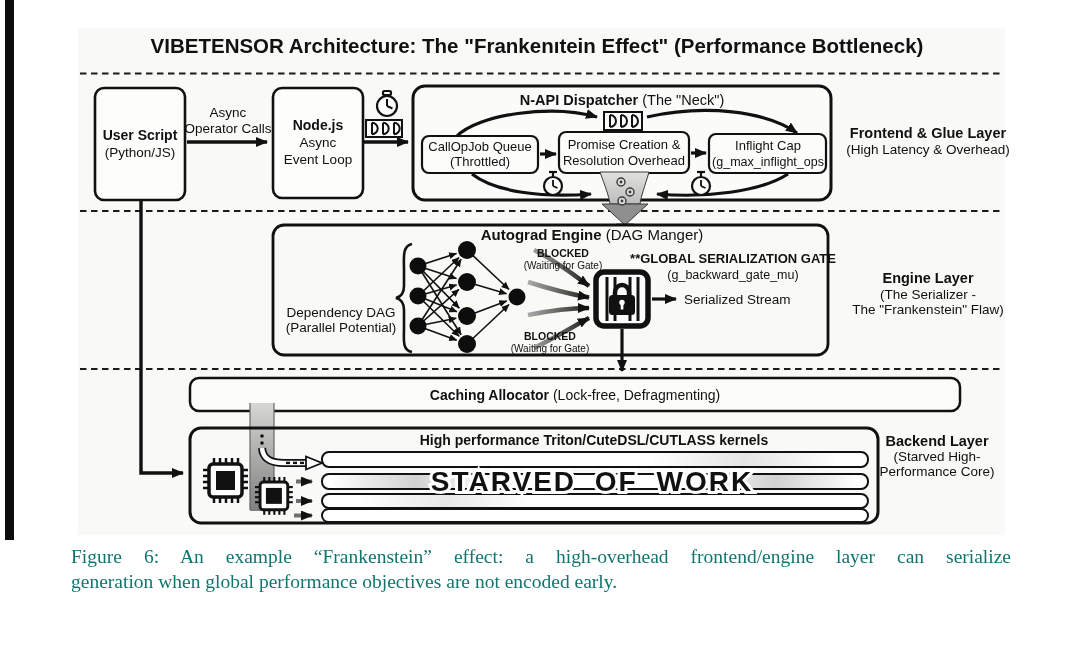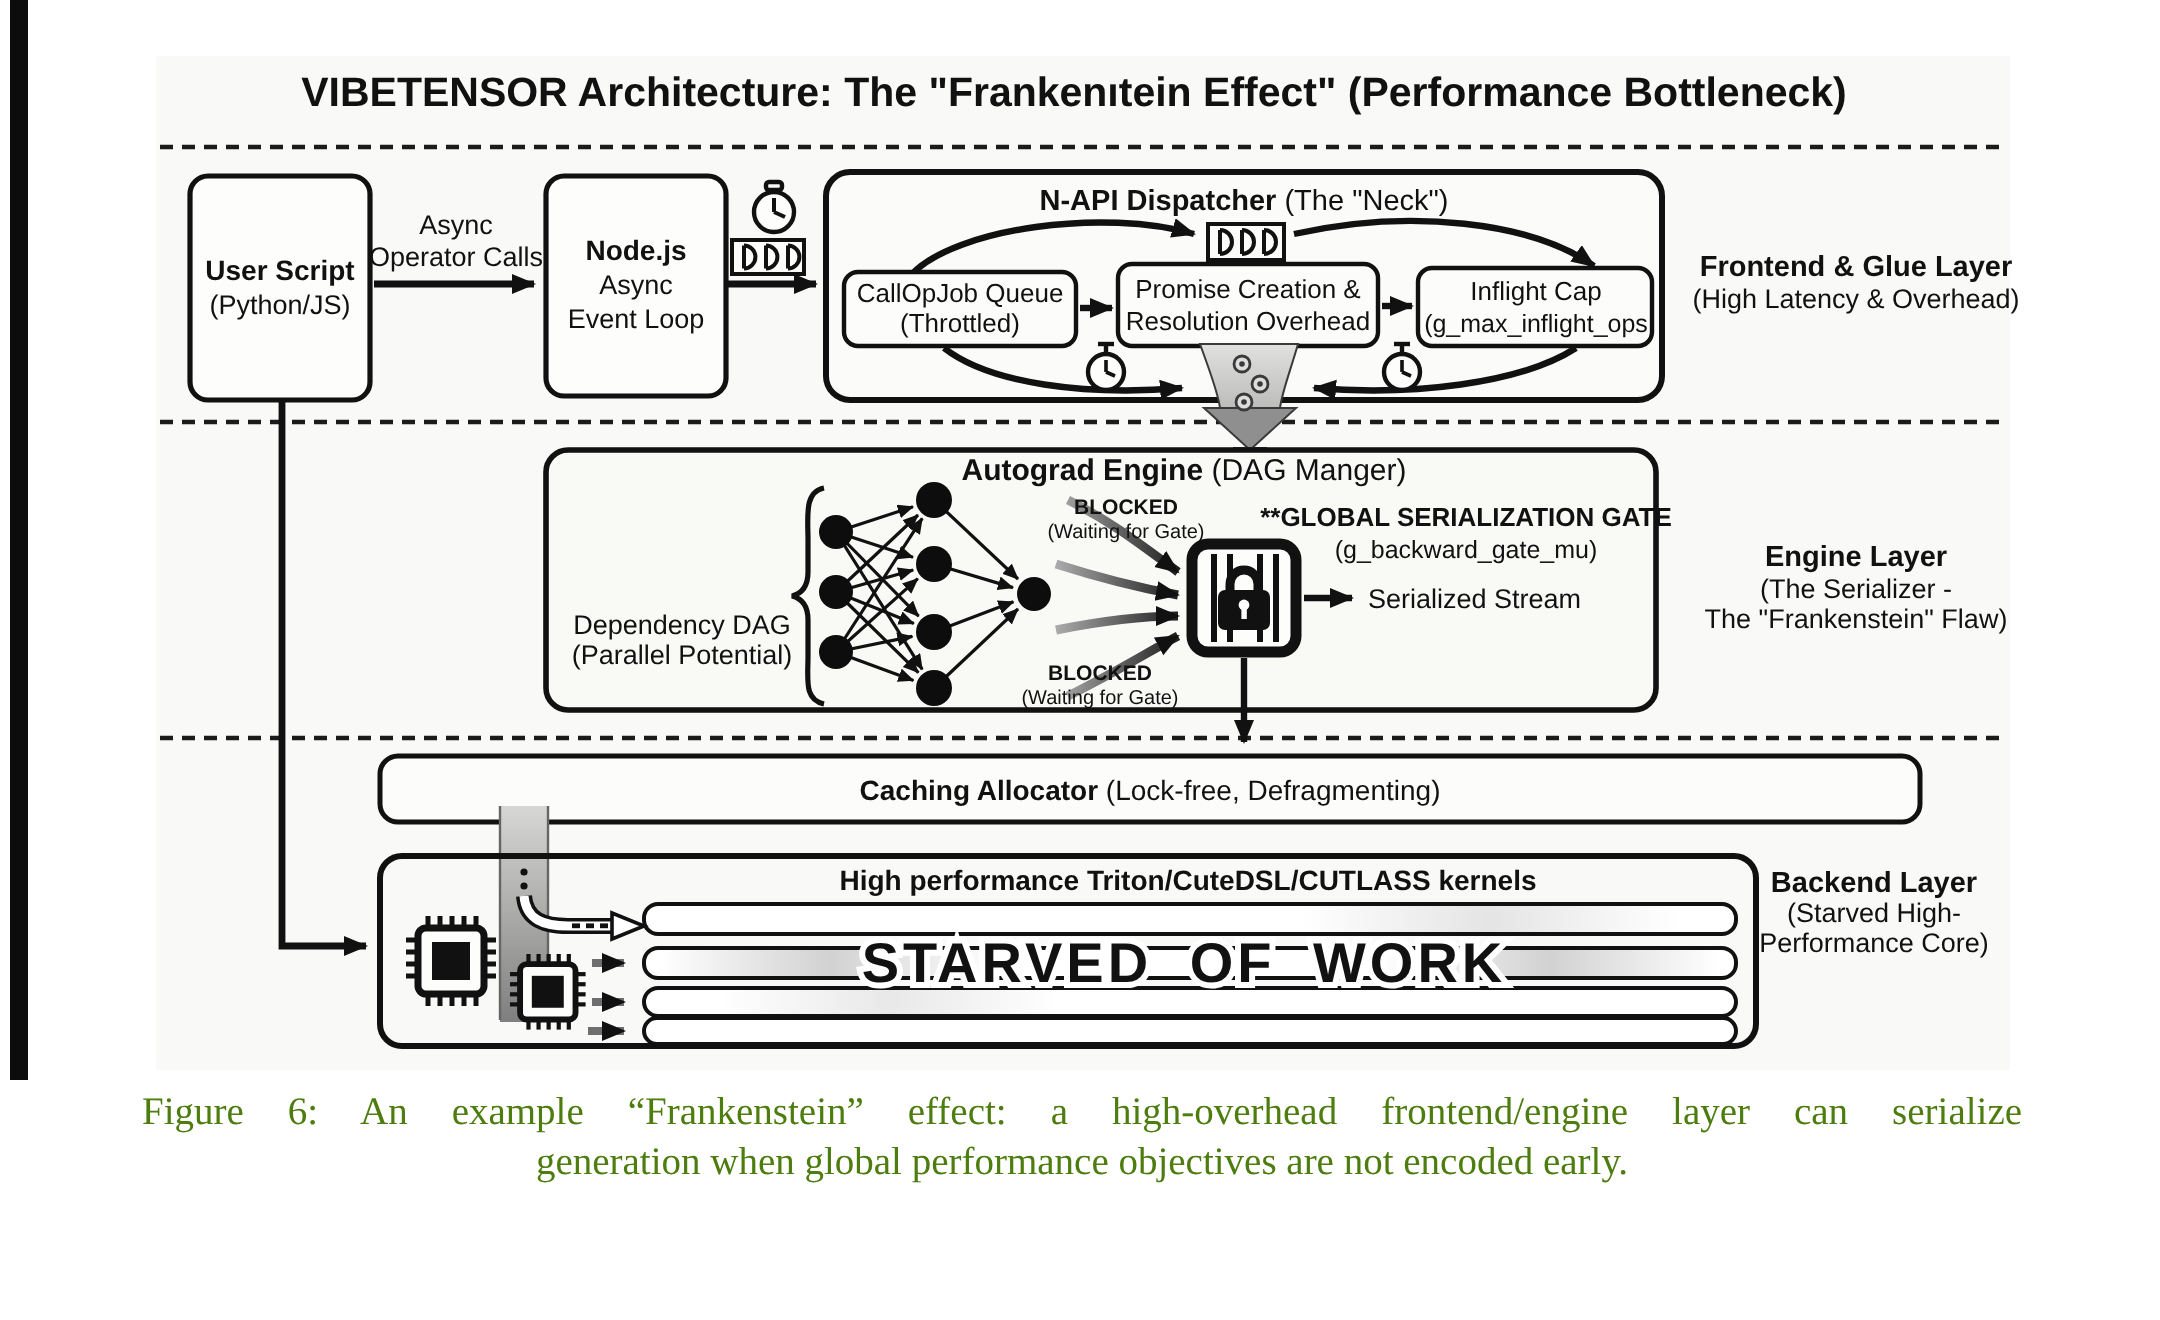--- a/index.html
+++ b/index.html
@@ -1,23 +1,23 @@
 <!DOCTYPE html>
 <html><head>
 <meta charset="utf-8">
 <style>
   html,body{margin:0;padding:0;background:#ffffff;}
   body{width:1080px;height:660px;position:relative;overflow:hidden;
        font-family:"Liberation Sans",sans-serif;}
   svg text{font-family:"Liberation Sans",sans-serif;fill:#111;}
   .caption{position:absolute;left:71px;top:545px;width:940px;
            font-family:"Liberation Serif",serif;font-size:19.5px;line-height:24.6px;
-           color:#4d7c0f;}
+           color:#0f766e;}
   .caption .jl{text-align:justify;text-align-last:justify;}
-  .caption .ll{text-align:center;}
+  .caption .ll{text-align:left;}
 </style>
 </head>
 <body>
 
 
 
 <svg width="1080" height="540" viewBox="0 0 1080 540">
   <defs>
     <marker id="mA" markerUnits="userSpaceOnUse" markerWidth="13" markerHeight="11" refX="11" refY="5" orient="auto">
       <path d="M0,0 L12,5 L0,10 Z" fill="#111"></path>

